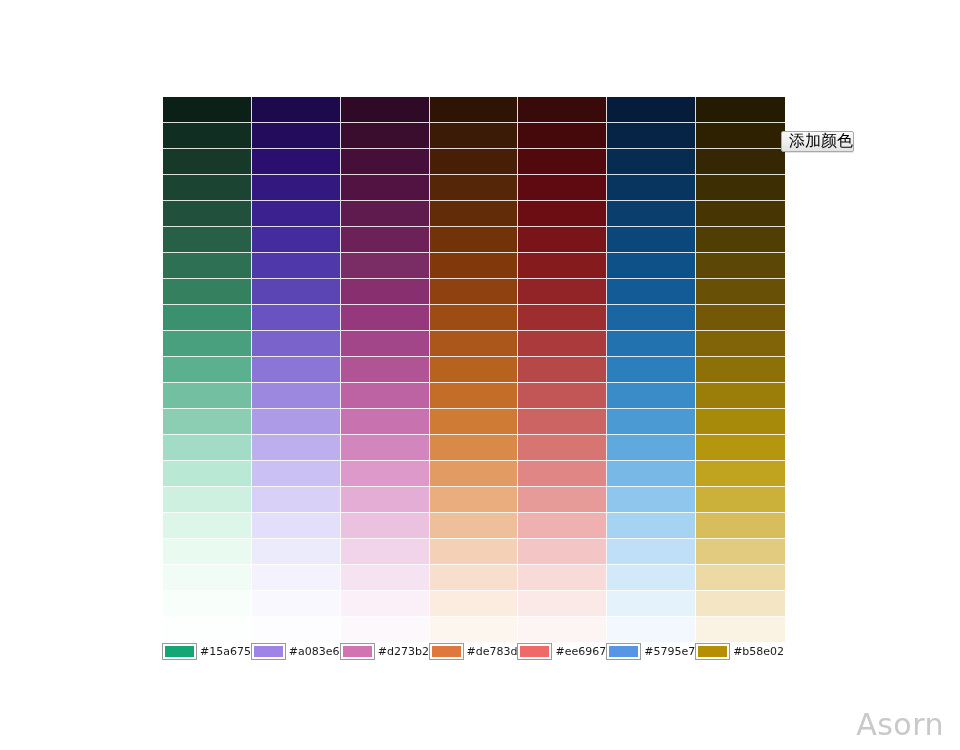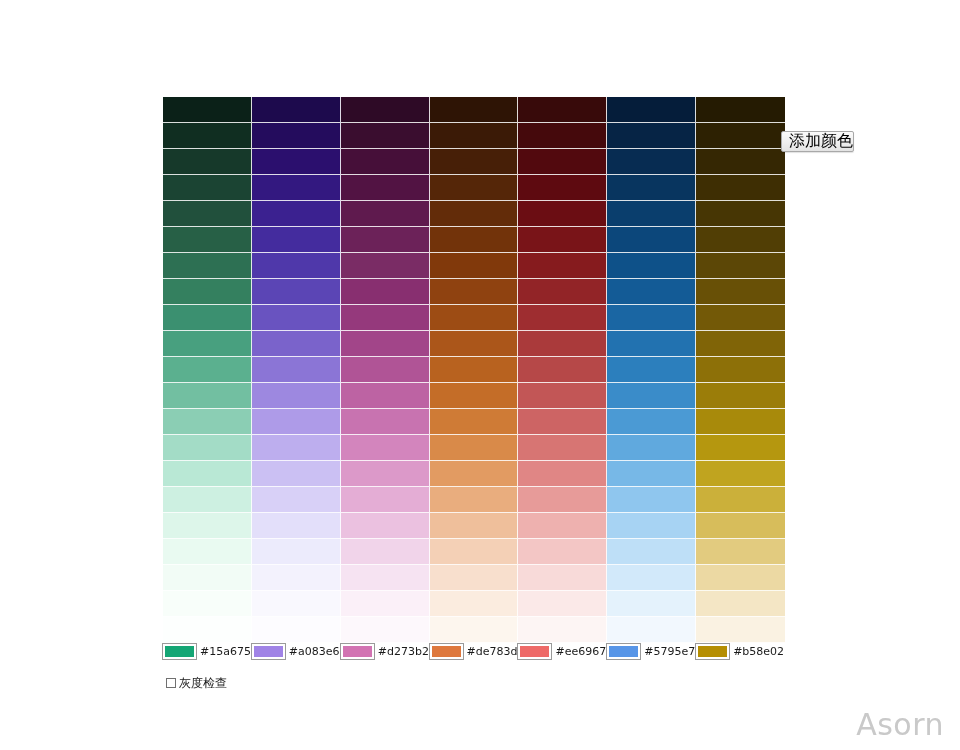--- a/index.html
+++ b/index.html
@@ -329,20 +329,16 @@
       <div class="swatch-item">
         <span class="swatch-chip" style="background: rgb(87, 149, 231);"></span>
         <span class="swatch-hex">#5795e7</span>
       </div>
       <div class="swatch-item">
         <span class="swatch-chip" style="background: rgb(181, 142, 2);"></span>
         <span class="swatch-hex">#b58e02</span>
       </div>
     </div>
 
-  <div id="grayscale-row">
-    <span id="grayscale-box"></span>
-    <span id="grayscale-label">灰度检查</span>
-  </div>
 
 </div>
 
 <div id="watermark">Asorn</div>
 
 </body></html>

